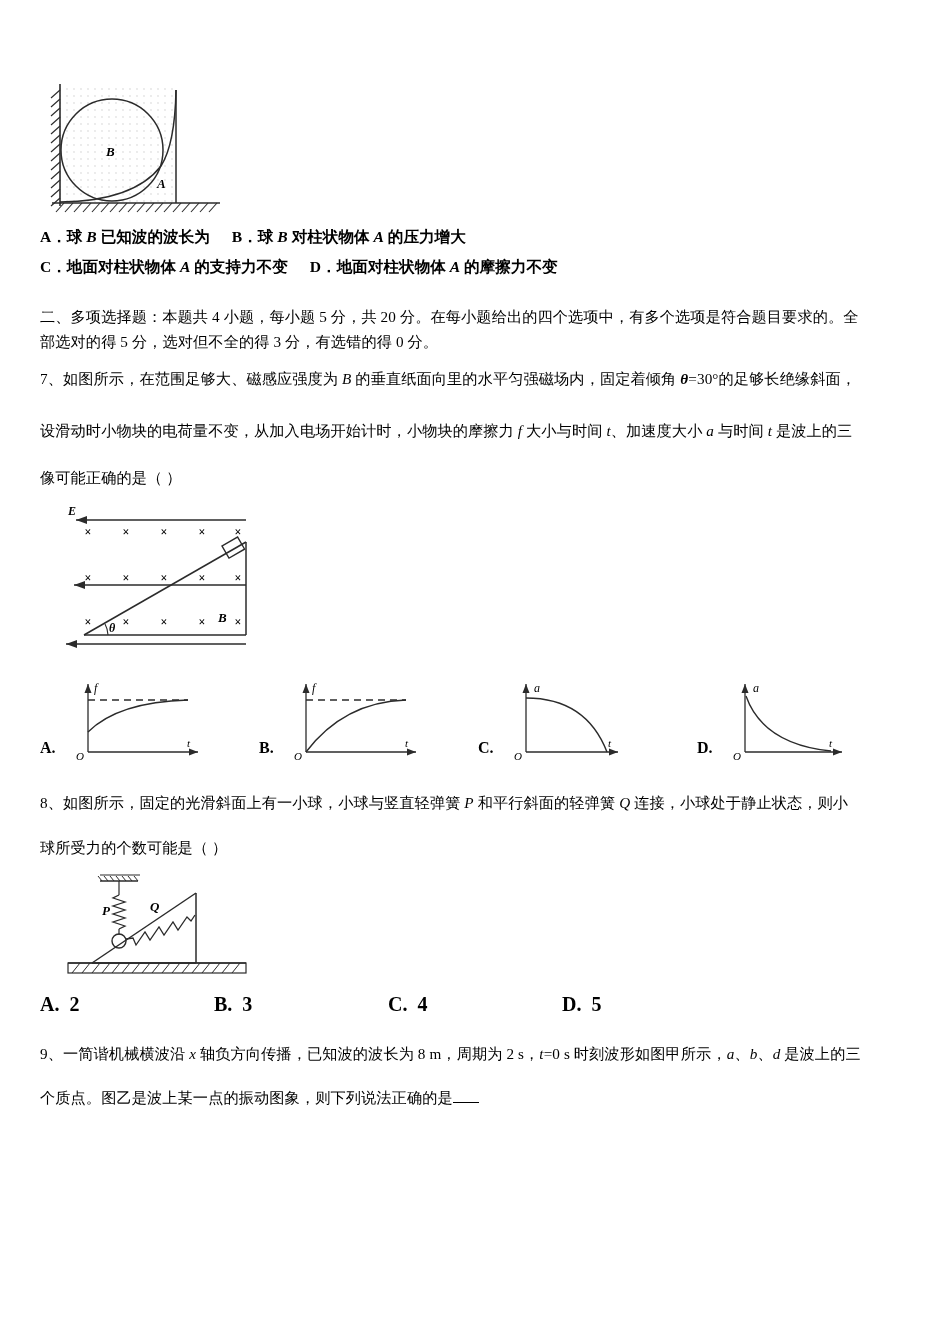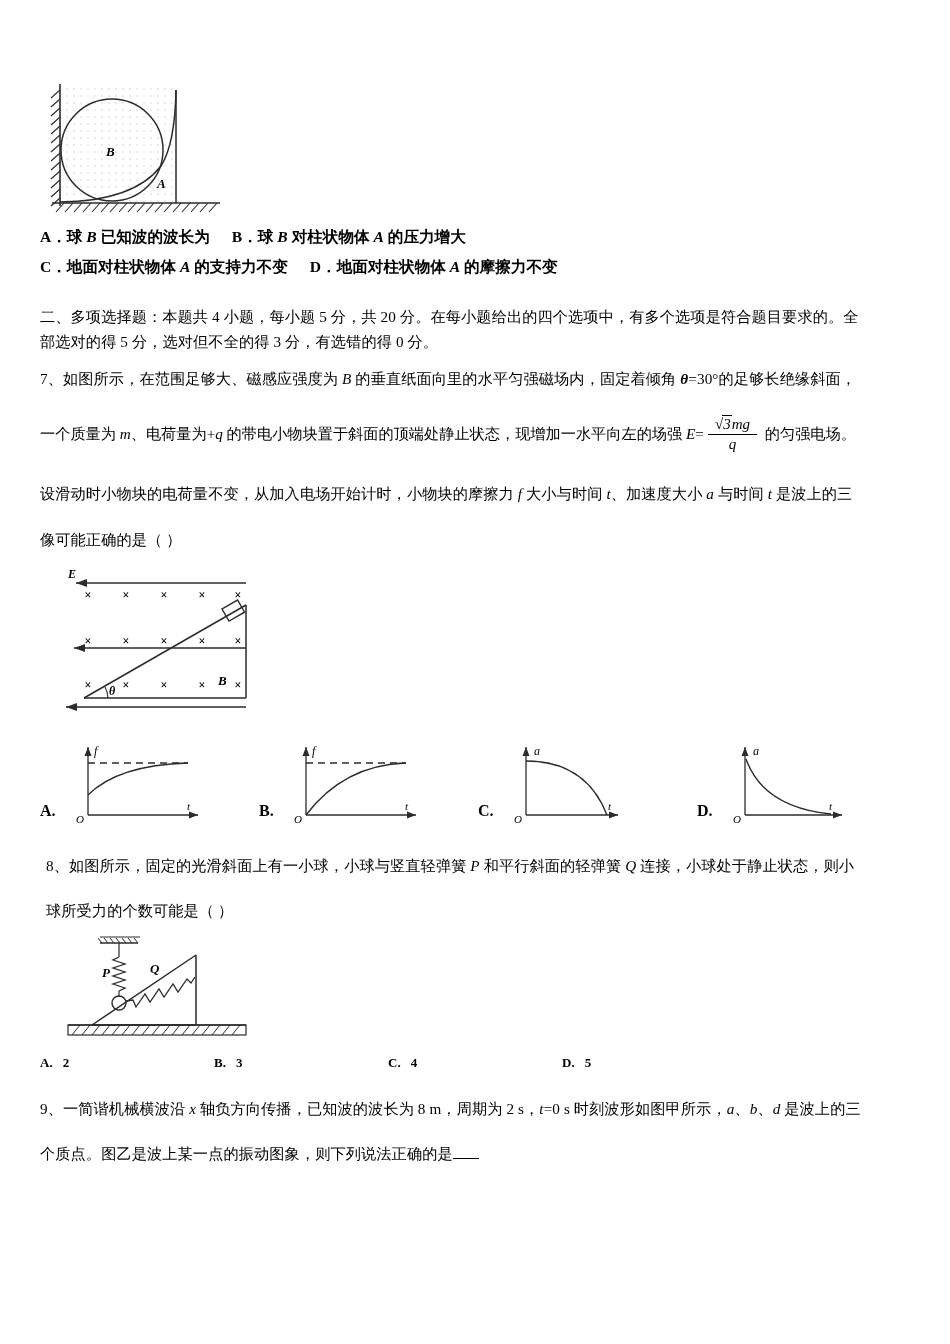--- a/index.html
+++ b/index.html
@@ -103,27 +103,27 @@
   }
   .graph-label {
     font-size: 16px;
     font-weight: bold;
     padding-bottom: 8px;
     margin-right: 4px;
     font-family: "Liberation Serif", serif;
   }
 
   
-  .q8-head { margin-top: 26px; margin-left: 6px; }
+  .q8-head { margin-top: 26px; }
   .q8-head .l2 { margin-top: 20px; }
   .fig3 { margin: 10px 0 0 22px; }
   .q8-options {
     display: flex;
     margin-top: 16px;
-    font-size: 13px;
+    font-size: 20px;
     font-weight: bold;
   }
   .q8-options > span { width: 174px; display: inline-block; }
 
   
   .q9 { margin-top: 26px; }
   .q9 .l2 { margin-top: 20px; }
   .blank-underline {
     display: inline-block;
     width: 26px;
@@ -209,23 +209,20 @@
 
     <div class="ptext" style="margin-top:24px;">
       <div>二、多项选择题：本题共 4 小题，每小题 5 分，共 20 分。在每小题给出的四个选项中，有多个选项是符合题目要求的。全</div>
       <div>部选对的得 5 分，选对但不全的得 3 分，有选错的得 0 分。</div>
     </div>
 
     <div class="ptext q7-head">
       <span>7、如图所示，在范围足够大、磁感应强度为 </span><span class="it">B</span><span> 的垂直纸面向里的水平匀强磁场内，固定着倾角 </span><span class="bi">θ</span><span class="bold-cn">=30°的足够长绝缘斜面，</span>
     </div>
 
-    <div class="formula-line">
-      <span>一个质量为 </span><span class="it">m</span><span>、电荷量为+</span><span class="it">q</span><span> 的带电小物块置于斜面的顶端处静止状态，现增加一水平向左的场强 </span><span class="it">E</span><span>=</span><span class="frac"><span class="num"><span class="sqrt">√<span class="radicand">3</span></span><span>mg</span></span><span class="den">q</span></span><span> 的匀强电场。</span>
-    </div>
 
     <div class="ptext q7-tail">
       <div>
         <span>设滑动时小物块的电荷量不变，从加入电场开始计时，小物块的摩擦力 </span><span class="it">f</span><span> 大小与时间 </span><span class="it">t</span><span>、加速度大小 </span><span class="it">a</span><span> 与时间 </span><span class="it">t</span><span> 是波上的三</span>
       </div>
       <div class="l2">像可能正确的是（  ）</div>
     </div>
 
     <div class="fig2">
       <svg width="250" height="152" viewBox="0 0 250 152">

